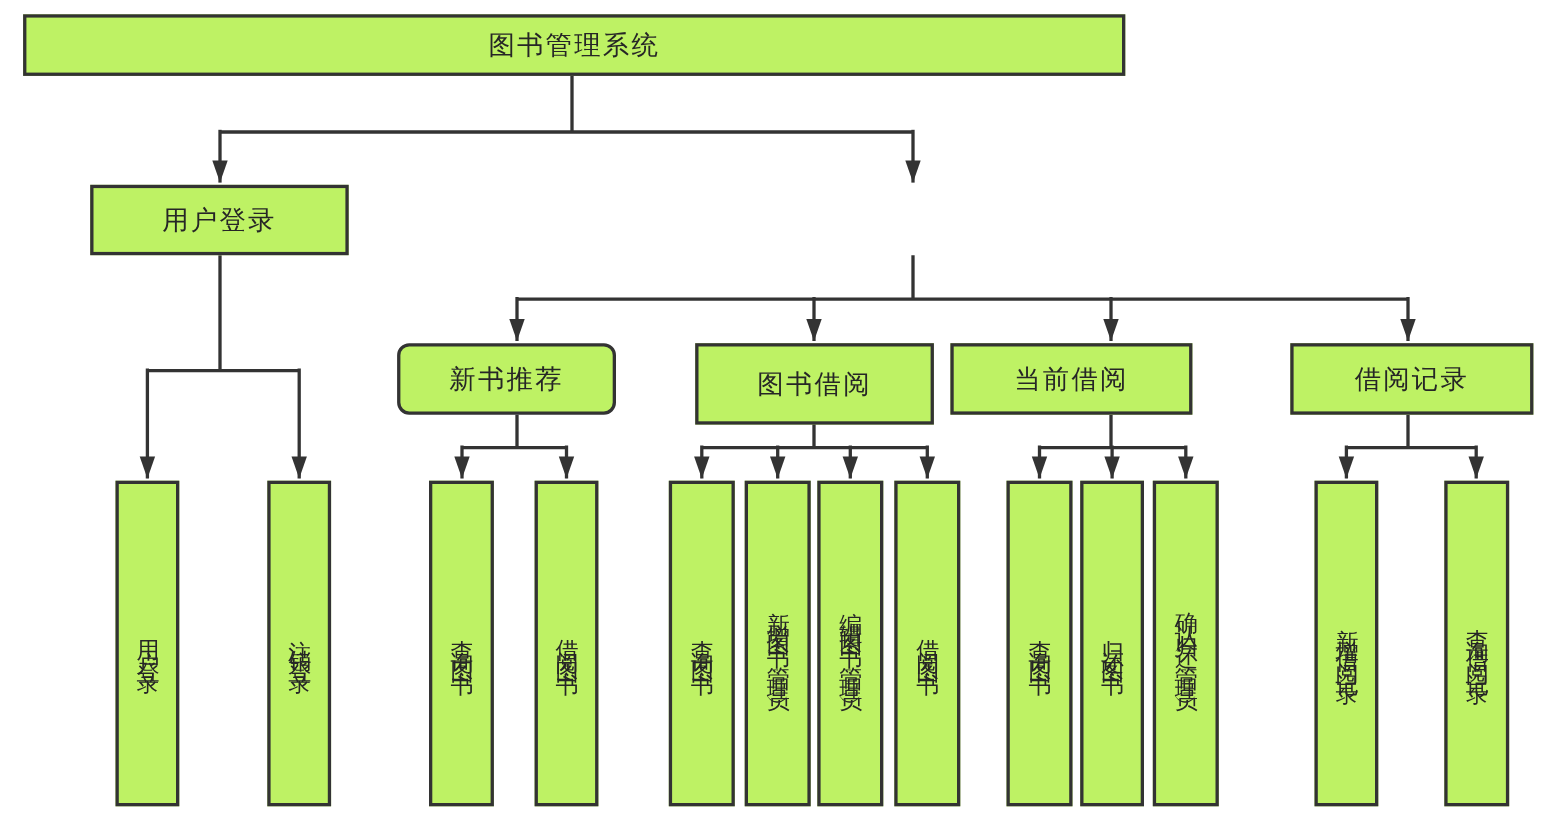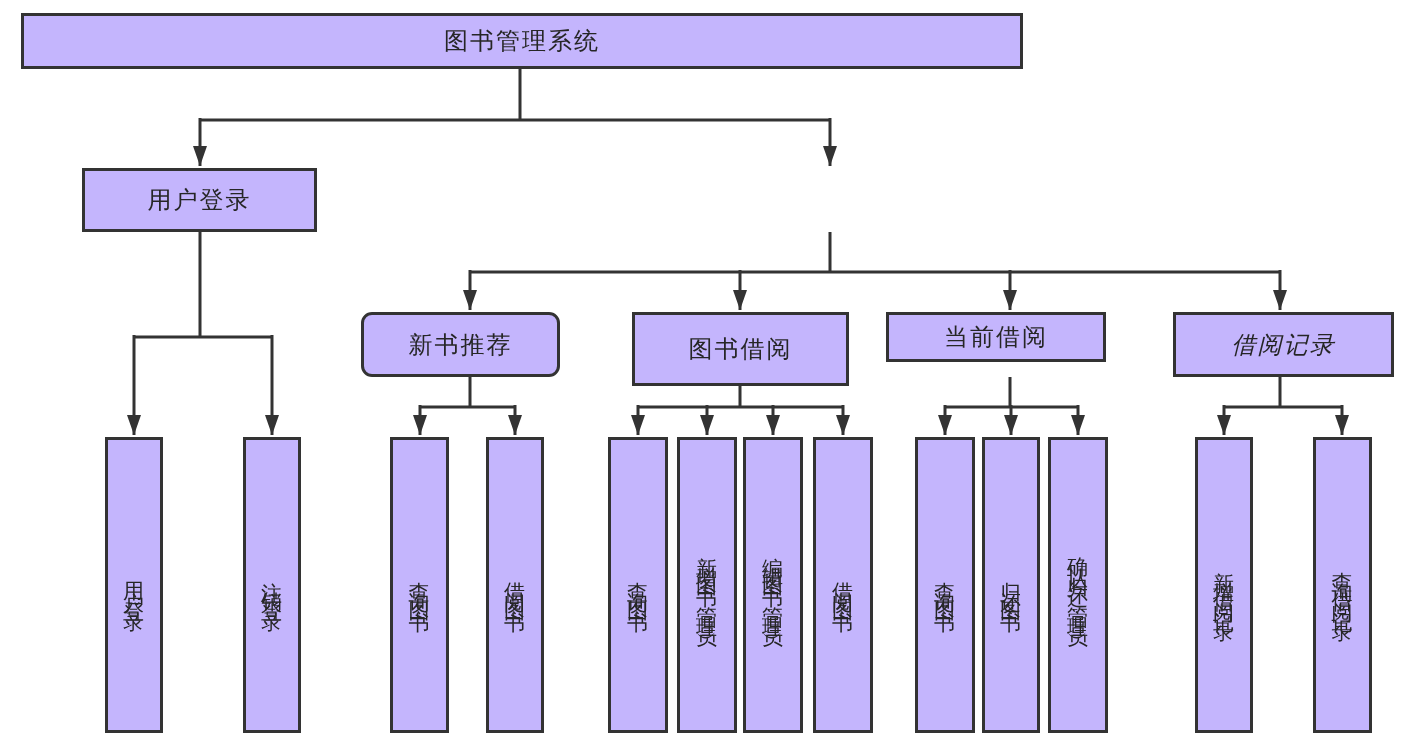--- a/index.html
+++ b/index.html
@@ -7,21 +7,21 @@
     position:relative;
     width:1405px;height:747px;
     background:#ffffff;
     font-family:"Liberation Sans","DejaVu Sans",sans-serif;
     overflow:hidden;
   }
   #wires{position:absolute;left:0;top:0;z-index:1;pointer-events:none;}
   .node{
     position:absolute;
     box-sizing:border-box;
-    background:#c4b5fd;
+    background:#bef264;
     border:3px solid #333333;
     color:#262626;
     display:flex;
     align-items:center;
     justify-content:center;
     z-index:2;
     text-align:center;
   }
   .hnode{
     font-size:24px;
@@ -94,22 +94,22 @@
       <line x1="1342" y1="405" x2="1342" y2="435" marker-end="url(#arw)"></line>
     </g>
   </svg>
 
   <div class="node hnode" style="left:21px;top:13px;width:1002px;height:56px;">图书管理系统</div>
 
   <div class="node hnode" style="left:82px;top:168px;width:235px;height:64px;">用户登录</div>
 
   <div class="node hnode" style="left:361px;top:312px;width:199px;height:65px;border-radius:11px;">新书推荐</div>
   <div class="node hnode" style="left:632px;top:312px;width:217px;height:74px;">图书借阅</div>
-  <div class="node hnode" style="left:886px;top:312px;width:220px;height:50px;">当前借阅</div>
-  <div class="node hnode" style="left:1173px;top:312px;width:221px;height:65px;font-style:italic;">借阅记录</div>
+  <div class="node hnode" style="left:864px;top:312px;width:220px;height:65px;">当前借阅</div>
+  <div class="node hnode" style="left:1173px;top:312px;width:221px;height:65px;">借阅记录</div>
 
   <div class="node vnode" style="left:105px;top:437px;width:58px;height:296px;">用户登录</div>
   <div class="node vnode" style="left:243px;top:437px;width:58px;height:296px;">注销登录</div>
 
   <div class="node vnode" style="left:390px;top:437px;width:59px;height:296px;">查询图书</div>
   <div class="node vnode" style="left:486px;top:437px;width:58px;height:296px;">借阅图书</div>
 
   <div class="node vnode" style="left:608px;top:437px;width:60px;height:296px;">查询图书</div>
   <div class="node vnode" style="left:677px;top:437px;width:60px;height:296px;">新增图书（管理员）</div>
   <div class="node vnode" style="left:743px;top:437px;width:60px;height:296px;">编辑图书（管理员）</div>

